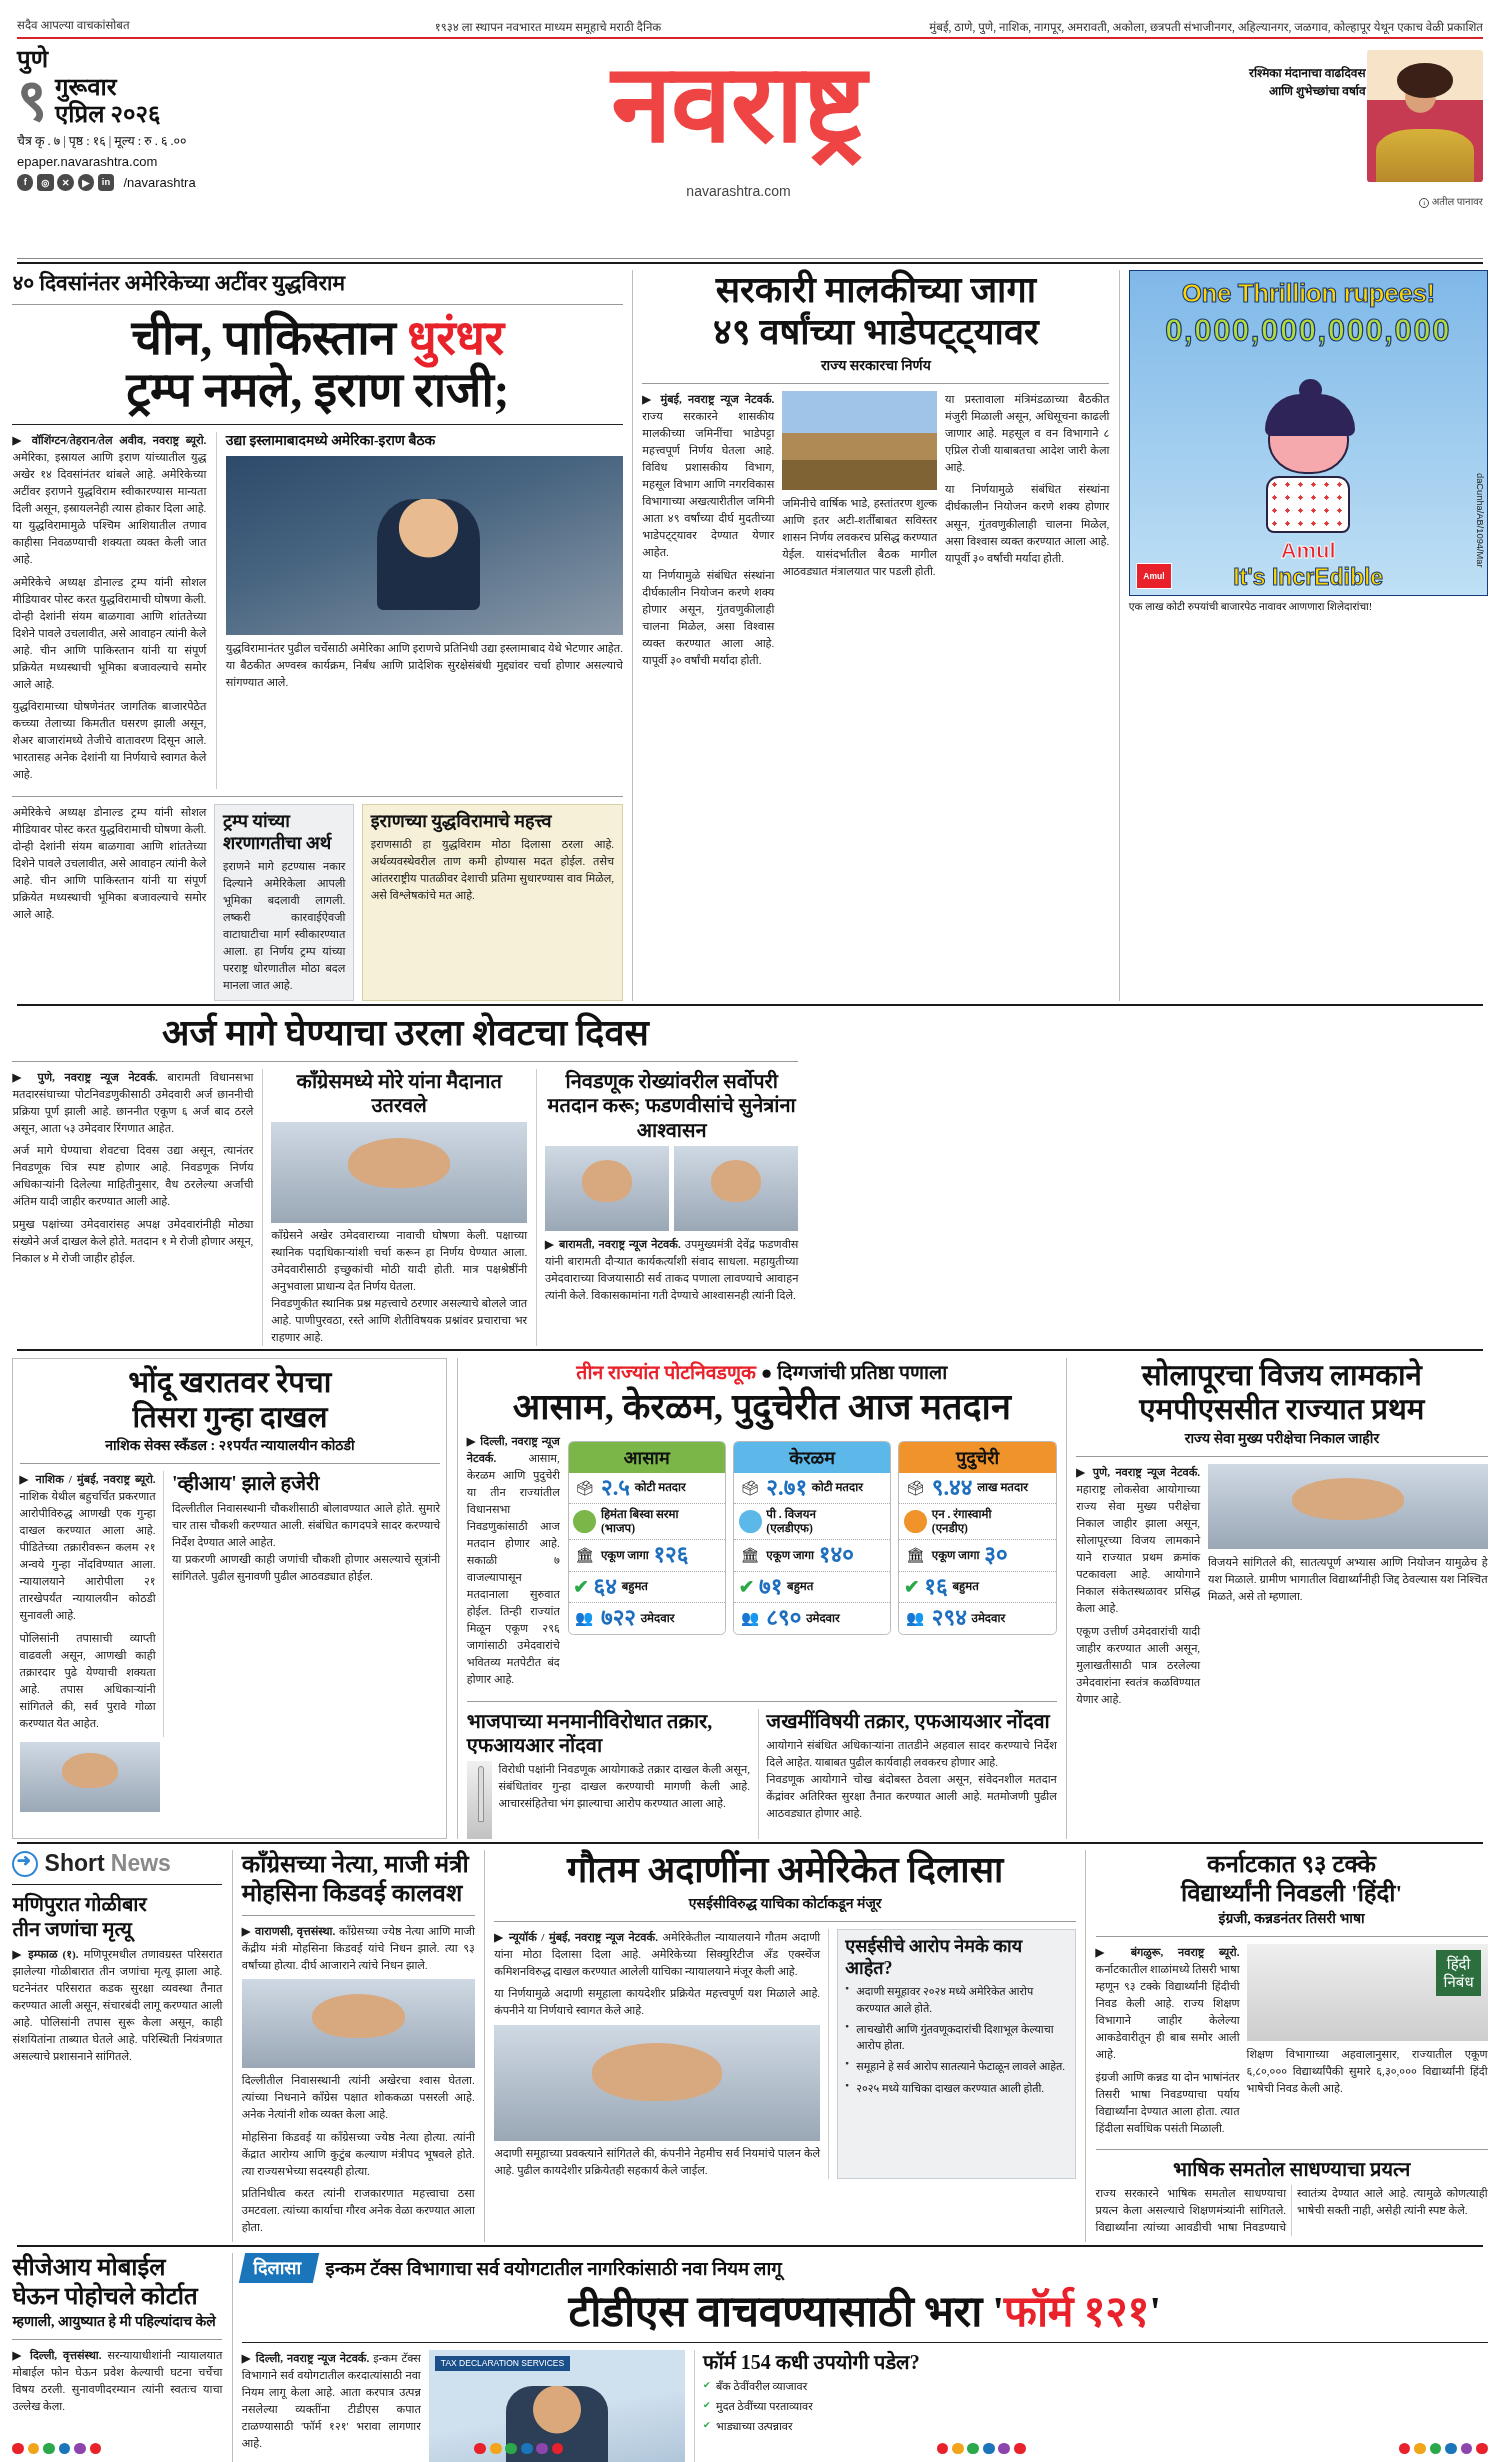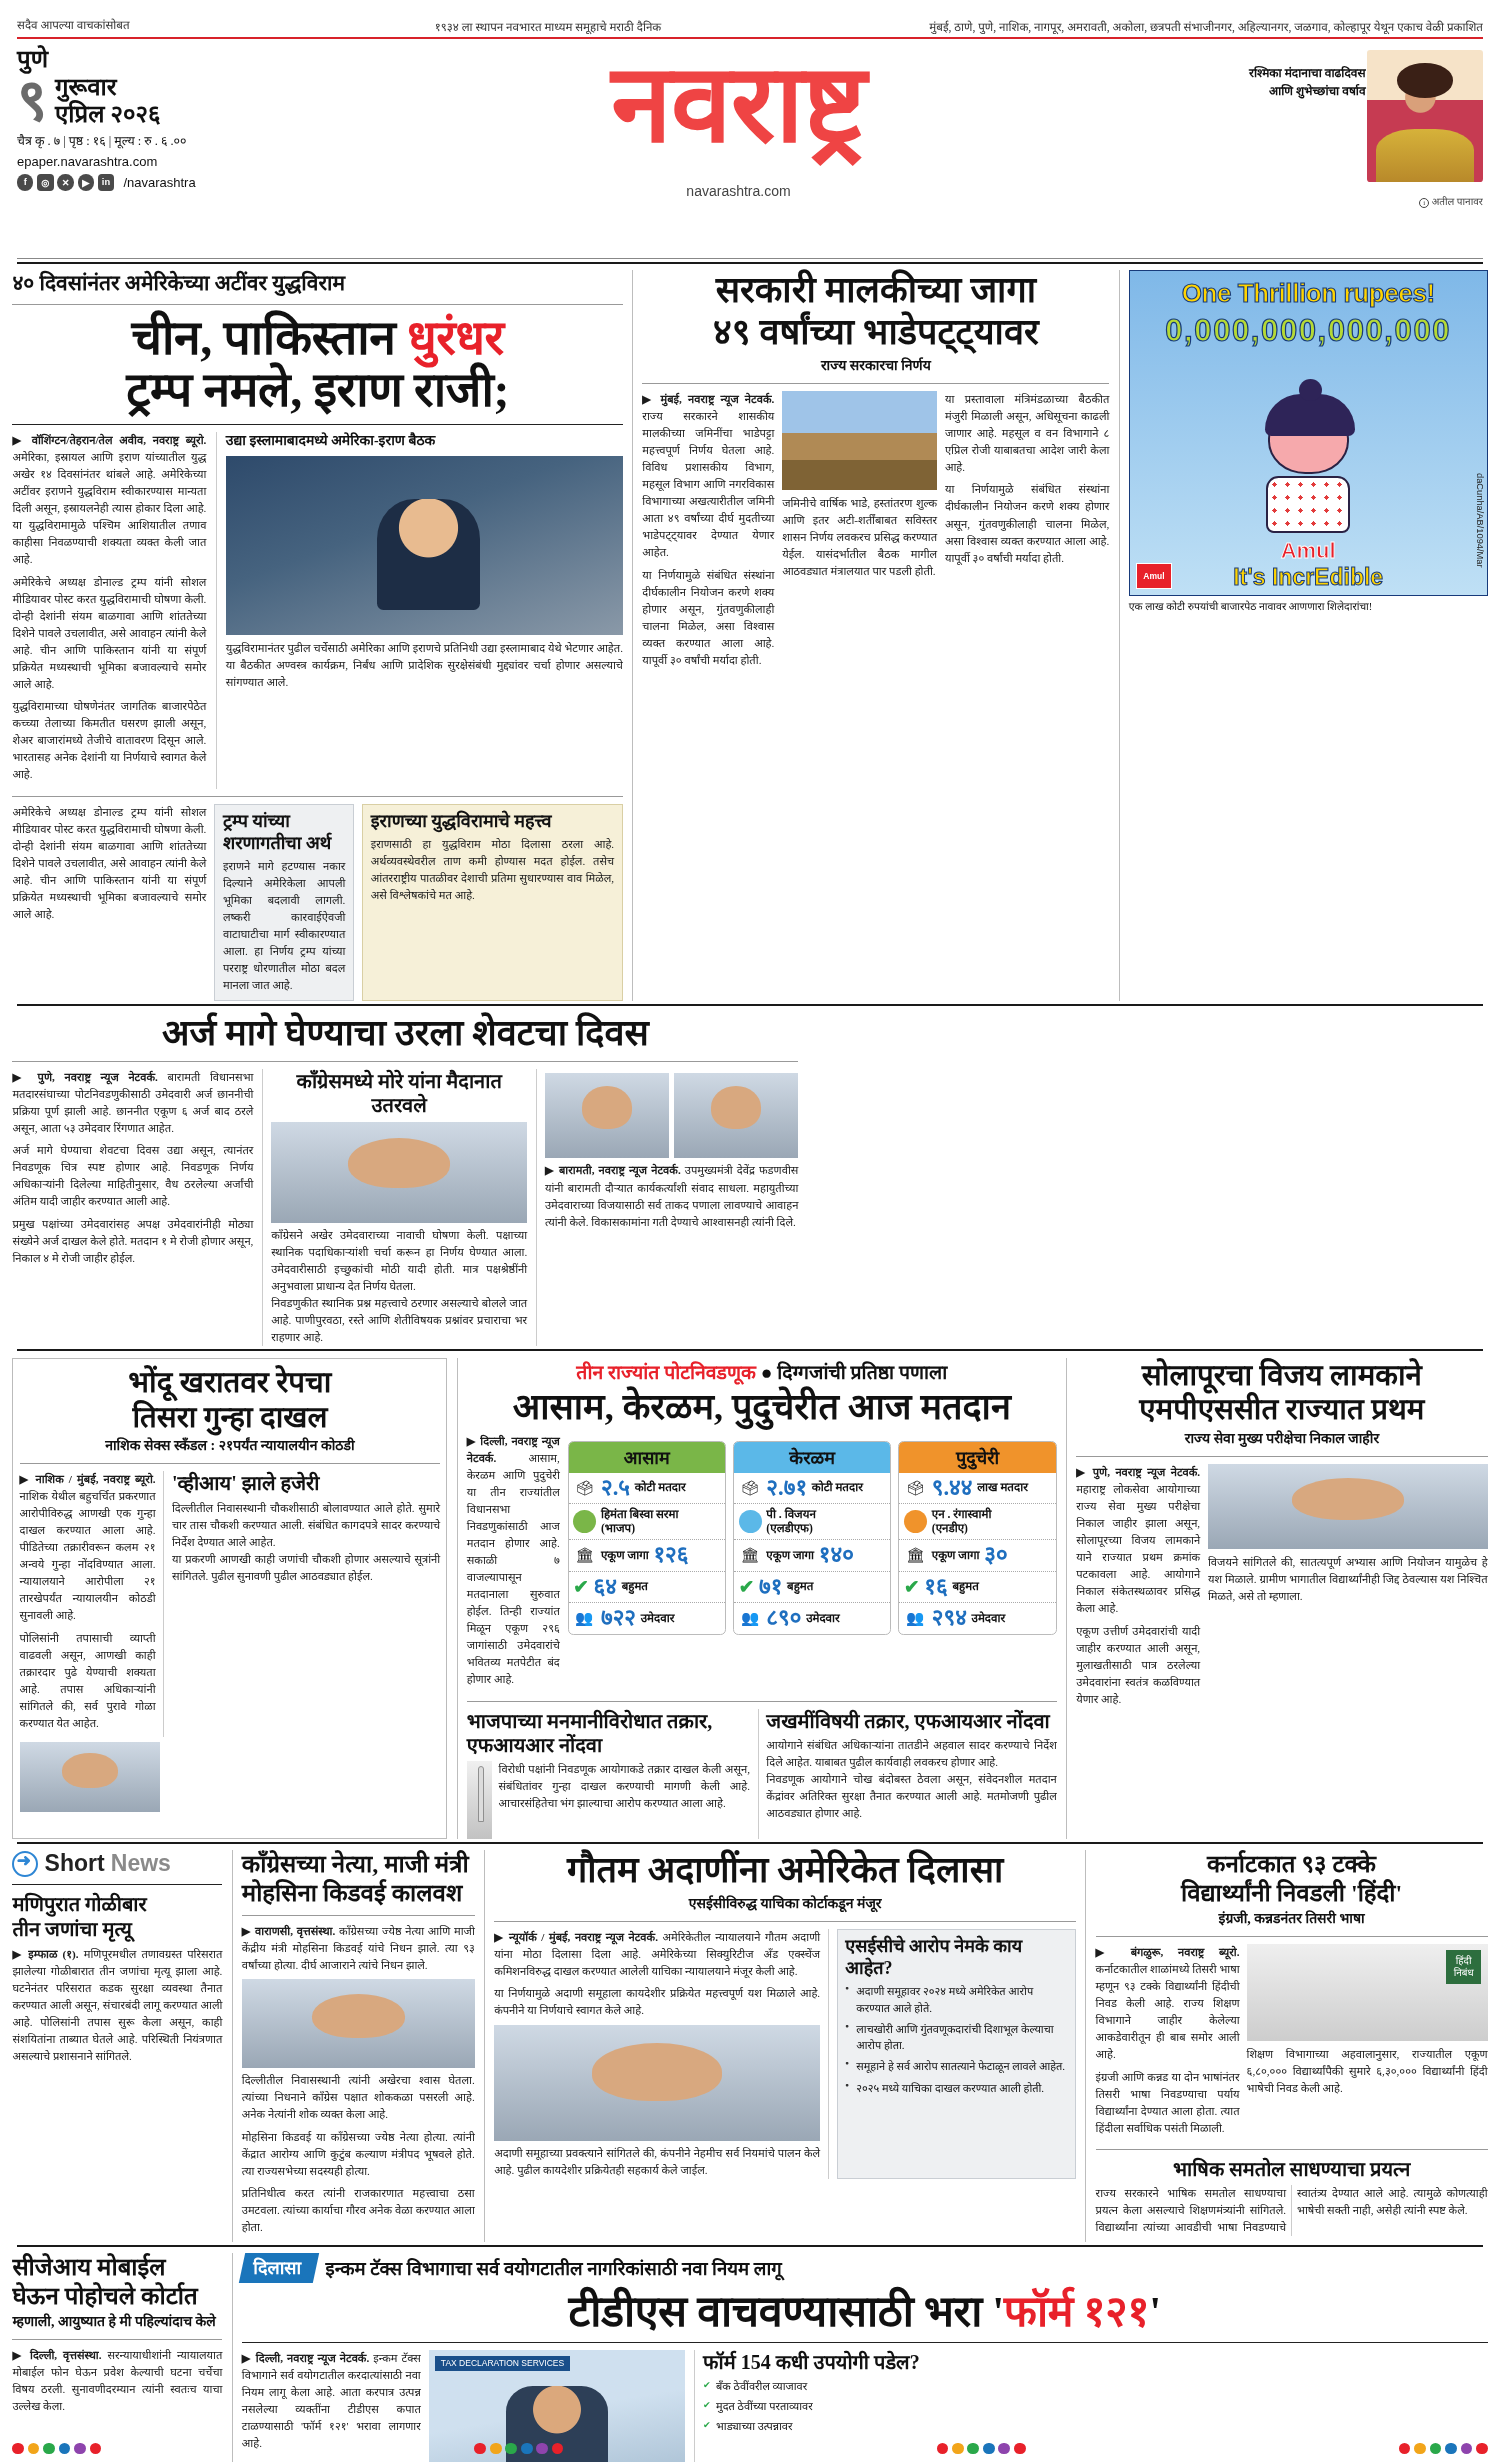--- a/index.html
+++ b/index.html
@@ -353,20 +353,21 @@
         </div>
         <div style="width:0.8px;background:#ccc;"></div>
         <div style="width:256px;">
           <div class="h4 ctr">काँग्रेसमध्ये मोरे यांना मैदानात उतरवले</div>
           <div class="ph ph-man" style="height:101px;margin-top:3.9px;"></div>
           <div class="body-txt" style="margin-top:4.7px;">काँग्रेसने अखेर उमेदवाराच्या नावाची घोषणा केली. पक्षाच्या स्थानिक पदाधिकाऱ्यांशी चर्चा करून हा निर्णय घेण्यात आला. उमेदवारीसाठी इच्छुकांची मोठी यादी होती. मात्र पक्षश्रेष्ठींनी अनुभवाला प्राधान्य देत निर्णय घेतला.</div>
           <div class="body-txt">निवडणुकीत स्थानिक प्रश्न महत्त्वाचे ठरणार असल्याचे बोलले जात आहे. पाणीपुरवठा, रस्ते आणि शेतीविषयक प्रश्नांवर प्रचाराचा भर राहणार आहे.</div>
         </div>
         <div style="width:0.8px;background:#ccc;"></div>
         <div style="flex:1;">
+          <div class="h4 ctr">निवडणूक रोख्यांवरील सर्वोपरी मतदान करू; फडणवीसांचे सुनेत्रांना आश्वासन</div>
           <div style="display:flex;gap:4.7px;margin-top:3.9px;">
             <div class="ph ph-man" style="width:50%;height:85px;"></div>
             <div class="ph ph-man" style="width:50%;height:85px;"></div>
           </div>
           <div class="body-txt" style="margin-top:4.7px;">
             <p><span class="dateline">▶ बारामती, नवराष्ट्र न्यूज नेटवर्क.</span>
                <span>उपमुख्यमंत्री देवेंद्र फडणवीस यांनी बारामती दौऱ्यात कार्यकर्त्यांशी संवाद साधला. महायुतीच्या उमेदवाराच्या विजयासाठी सर्व ताकद पणाला लावण्याचे आवाहन त्यांनी केले. विकासकामांना गती देण्याचे आश्वासनही त्यांनी दिले.</span></p>
           </div>
         </div>
       </div>
@@ -623,21 +624,21 @@
       <div class="sub subc" style="margin-top:2.3px;">इंग्रजी, कन्नडनंतर तिसरी भाषा</div>
       <div class="divline"></div>
       <div style="display:flex;gap:7px;">
         <div style="width:144px;" class="body-txt">
           <p><span class="dateline">▶ बंगळुरू, नवराष्ट्र ब्यूरो.</span>
              <span>कर्नाटकातील शाळांमध्ये तिसरी भाषा म्हणून ९३ टक्के विद्यार्थ्यांनी हिंदीची निवड केली आहे. राज्य शिक्षण विभागाने जाहीर केलेल्या आकडेवारीतून ही बाब समोर आली आहे.</span></p>
           <p>इंग्रजी आणि कन्नड या दोन भाषांनंतर तिसरी भाषा निवडण्याचा पर्याय विद्यार्थ्यांना देण्यात आला होता. त्यात हिंदीला सर्वाधिक पसंती मिळाली.</p>
         </div>
         <div style="flex:1;">
           <div class="ph ph-white" style="height:97px;position:relative;">
-            <div style="position:absolute;right:6.2px;top:6.2px;background:#2d6e3e;color:#fff;font-size:10px;
+            <div style="position:absolute;right:6.2px;top:6.2px;background:#2d6e3e;color:#fff;font-size:15px;
                         padding:4.7px 7.8px;white-space:pre-line;text-align:center;line-height:1.2;">हिंदी
 निबंध</div>
           </div>
           <div class="body-txt" style="margin-top:4.7px;">शिक्षण विभागाच्या अहवालानुसार, राज्यातील एकूण ६,८०,००० विद्यार्थ्यांपैकी सुमारे ६,३०,००० विद्यार्थ्यांनी हिंदी भाषेची निवड केली आहे.</div>
         </div>
       </div>
       <div class="divline"></div>
       <div class="h4 ctr">भाषिक समतोल साधण्याचा प्रयत्न</div>
       <div class="body-txt c2" style="margin-top:3.9px;">राज्य सरकारने भाषिक समतोल साधण्याचा प्रयत्न केला असल्याचे शिक्षणमंत्र्यांनी सांगितले. विद्यार्थ्यांना त्यांच्या आवडीची भाषा निवडण्याचे स्वातंत्र्य देण्यात आले आहे. त्यामुळे कोणत्याही भाषेची सक्ती नाही, असेही त्यांनी स्पष्ट केले.</div>
     </div>

